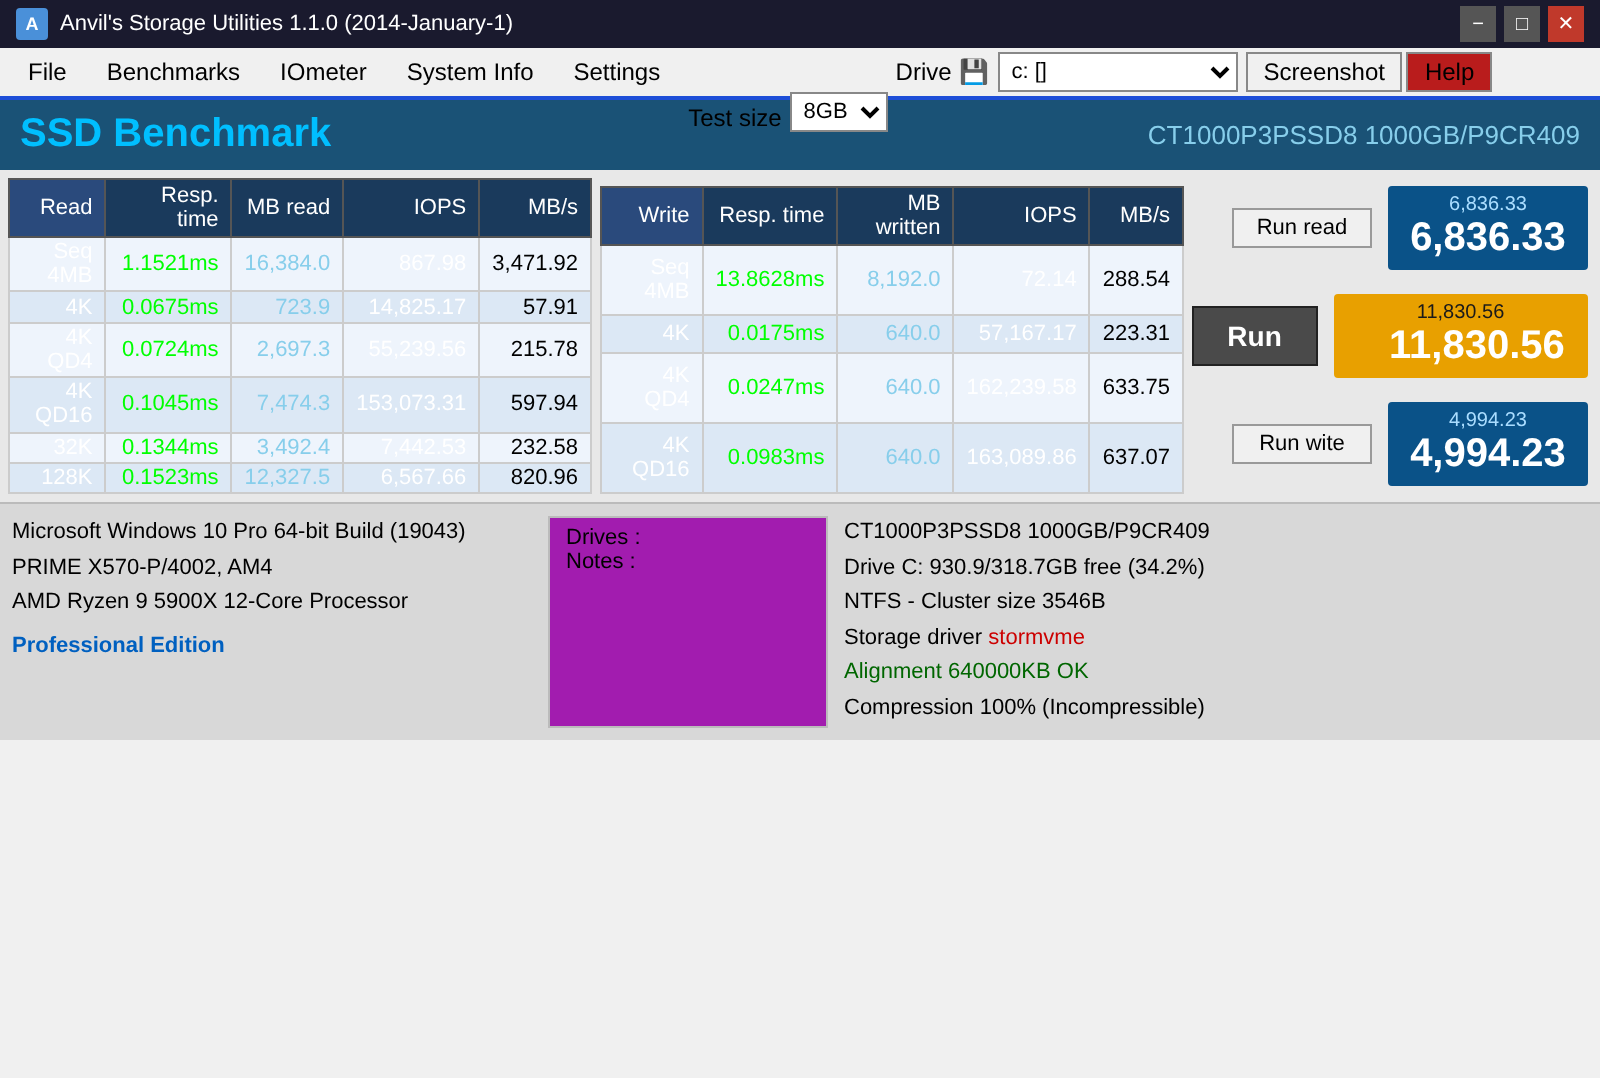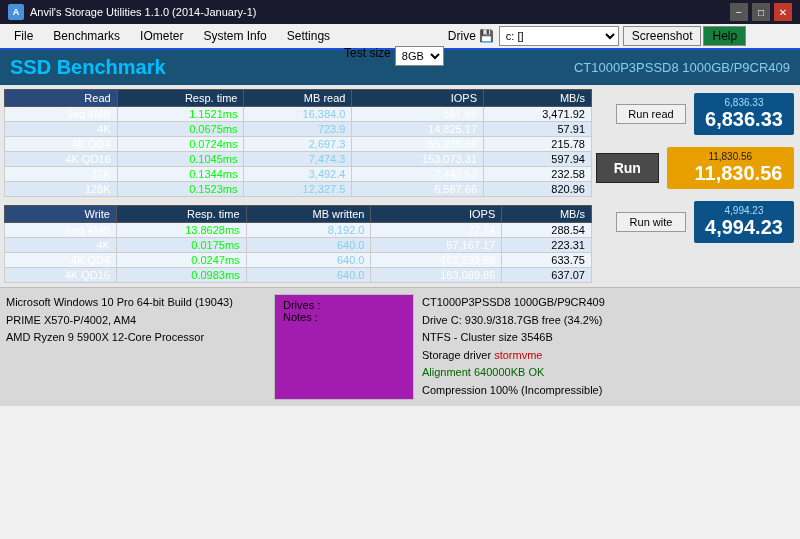--- a/index.html
+++ b/index.html
@@ -9,39 +9,39 @@
     .title-bar { background: #1a1a2e; color: white; display: flex; align-items: center; justify-content: space-between; padding: 4px 8px; height: 24px; }
     .title-bar-left { display: flex; align-items: center; gap: 6px; font-size: 11px; }
     .title-bar-icon { width: 16px; height: 16px; background: #4a90d9; border-radius: 2px; display: flex; align-items: center; justify-content: center; font-size: 9px; color: white; font-weight: bold; }
     .title-bar-controls { display: flex; gap: 4px; }
     .title-btn { width: 18px; height: 18px; background: #555; border: none; color: white; font-size: 10px; cursor: pointer; display: flex; align-items: center; justify-content: center; }
     .title-btn.close { background: #c0392b; }
 
     
     .menu-bar { background: #f0f0f0; border-bottom: 2px solid #1d4ed8; display: flex; align-items: center; padding: 0 4px; height: 26px; gap: 0; }
     .menu-item { padding: 4px 10px; font-size: 12px; cursor: pointer; color: #000; }
-    .test-size-area { display: flex; align-items: flex-start; gap: 4px; margin-left: 4px; margin-top: 39px; }
+    .test-size-area { display: flex; align-items: flex-end; gap: 4px; margin-left: 4px; margin-top: 39px; }
     .test-size-label { font-size: 12px; }
     .test-size-select { height: 20px; font-size: 11px; border: 1px solid #888; background: white; padding: 0 2px; }
     .drive-area { display: flex; align-items: center; gap: 4px; margin-left: 4px; }
     .drive-label { font-size: 12px; }
     .drive-select { height: 20px; font-size: 11px; border: 1px solid #888; background: white; padding: 0 2px; width: 120px; }
     .screenshot-btn { padding: 2px 8px; font-size: 12px; border: 1px solid #888; background: #f0f0f0; cursor: pointer; margin-left: 4px; }
-    .help-btn { padding: 2px 8px; font-size: 12px; border: 1px solid #888; background: #15803d; cursor: pointer; margin-left: 2px; }
+    .help-btn { padding: 2px 8px; font-size: 12px; border: 1px solid #888; background: #b91c1c; cursor: pointer; margin-left: 2px; }
 
     
     .banner { background: #1a5276; padding: 6px 10px; display: flex; justify-content: space-between; align-items: center; }
     .banner-title { color: #00bfff; font-size: 20px; font-weight: bold; }
     .banner-device { color: #87ceeb; font-size: 13px; }
 
     
     .main-content { display: flex; padding: 4px; gap: 4px; background: #e8e8e8; }
 
     
-    .tables-area { flex: 1; display: flex; flex-direction: column; gap: 4px; }
+    .tables-area { flex: 1; display: flex; flex-direction: row; gap: 4px; }
 
     
     .bench-table { width: 100%; border-collapse: collapse; }
     .bench-table th { background: #1a3a5c; color: white; padding: 2px 6px; font-size: 11px; font-weight: normal; text-align: right; border: 1px solid #555; }
     .bench-table th.left-col { text-align: right; background: #2a4a7c; }
     .bench-table td { padding: 1px 6px; font-size: 11px; text-align: right; border: 1px solid #ccc; }
     .bench-table tr:nth-child(even) td { background: #dce8f5; }
     .bench-table tr:nth-child(odd) td { background: #eef4fc; }
     .bench-table td.row-label { background: #2a4a7c; color: white; text-align: right; font-size: 11px; }
     .bench-table td.resp { background: #1a3a5c; color: #00ff00; text-align: right; }
@@ -254,20 +254,21 @@
       </div>
     </div>
   </div>
 </div>
 
 <div class="bottom-panel">
   <div class="bottom-left">
     <div id="sys1">Microsoft Windows 10 Pro 64-bit Build (19043)</div>
     <div id="sys2">PRIME X570-P/4002, AM4</div>
     <div id="sys3">AMD Ryzen 9 5900X 12-Core Processor</div>
+    <div class="professional">Professional Edition</div>
   </div>
   <div class="bottom-middle">
     <div><span class="drives-label">Drives :</span></div>
     <div><span class="notes-label">Notes :</span></div>
   </div>
   <div class="bottom-right" id="drive-info-area">
       <div>CT1000P3PSSD8 1000GB/P9CR409</div>
       <div>Drive C: 930.9/318.7GB free (34.2%)</div>
       <div>NTFS - Cluster size 3546B</div>
       <div>Storage driver <span class="stormvme">stormvme</span></div>

